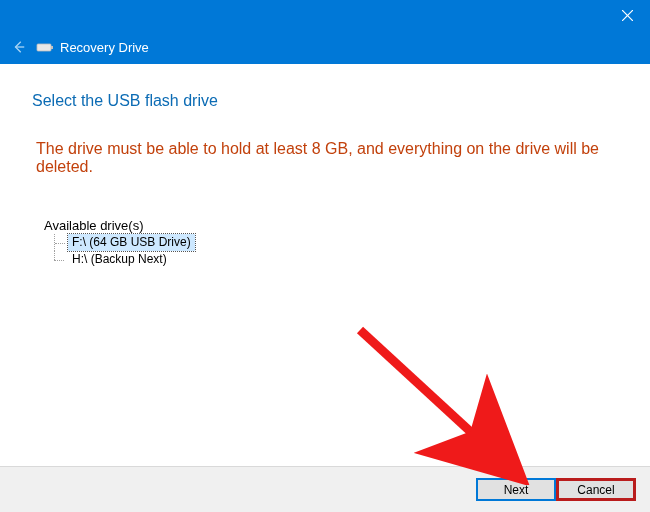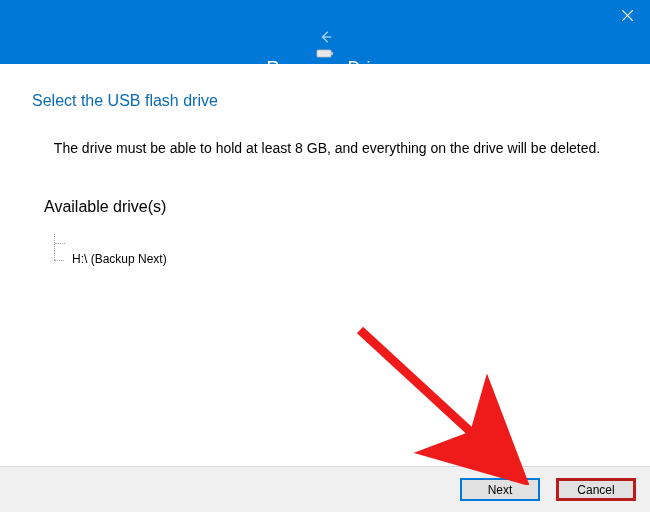--- a/index.html
+++ b/index.html
@@ -35,22 +35,21 @@
       width: 11px;
       height: 11px;
     }
     .header {
       height: 34px;
       background: #0078d7;
       display: flex;
       align-items: center;
       padding-left: 6px;
       color: #fff;
-      font-size: 18px;
-      flex-direction: column;
+      font-size: 13px;
     }
     .back-arrow {
       width: 26px;
       display: flex;
       align-items: center;
       justify-content: center;
       color: #a9d4f4;
       margin-right: 4px;
     }
     .back-arrow svg {
@@ -66,31 +65,30 @@
     .content {
       padding: 28px 32px 0 32px;
     }
     .page-title {
       color: #0b6bb4;
       font-size: 16px;
       font-weight: 400;
       margin-bottom: 30px;
     }
     .description {
-      font-size: 14px;
-      color: #000000;
+      font-size: 16px;
+      color: #c2410c;
       margin-bottom: 42px;
       margin-left: 4px;
-      text-align: center;
     }
     .drives-label {
-      font-size: 16px;
+      font-size: 13px;
       color: #000;
       margin-left: 12px;
-      margin-bottom: 18px;
+      margin-bottom: 1px;
     }
     .tree {
       margin-left: 22px;
     }
     .tree-item-wrap {
       display: flex;
       align-items: stretch;
       height: 17px;
     }
     .tree-line {
@@ -133,21 +131,21 @@
       left: 0;
       right: 0;
       bottom: 0;
       height: 46px;
       background: #f0f0f0;
       border-top: 1px solid #d9d9d9;
       display: flex;
       justify-content: flex-end;
       align-items: center;
       padding-right: 14px;
-      gap: 16px;
+      gap: 0;
     }
     .btn {
       min-width: 80px;
       height: 23px;
       font-size: 12px;
       background: #e1e1e1;
       border: 3px solid #b91c1c;
       cursor: pointer;
       padding: 0 12px;
     }
@@ -193,20 +191,21 @@
 </div>
 
 <div class="content">
   <h1 class="page-title">Select the USB flash drive</h1>
   <p class="description">The drive must be able to hold at least 8 GB, and everything on the drive will be deleted.</p>
 
   <div class="drives-label">Available drive(s)</div>
   <div class="tree">
     <div class="tree-item-wrap">
       <div class="tree-line"></div>
+      <div class="tree-item selected">F:\ (64 GB USB Drive)</div>
     </div>
     <div class="tree-item-wrap">
       <div class="tree-line last"></div>
       <div class="tree-item">H:\ (Backup Next)</div>
     </div>
   </div>
 </div>
 
 <div class="button-bar">
   <button class="btn primary">Next</button>

